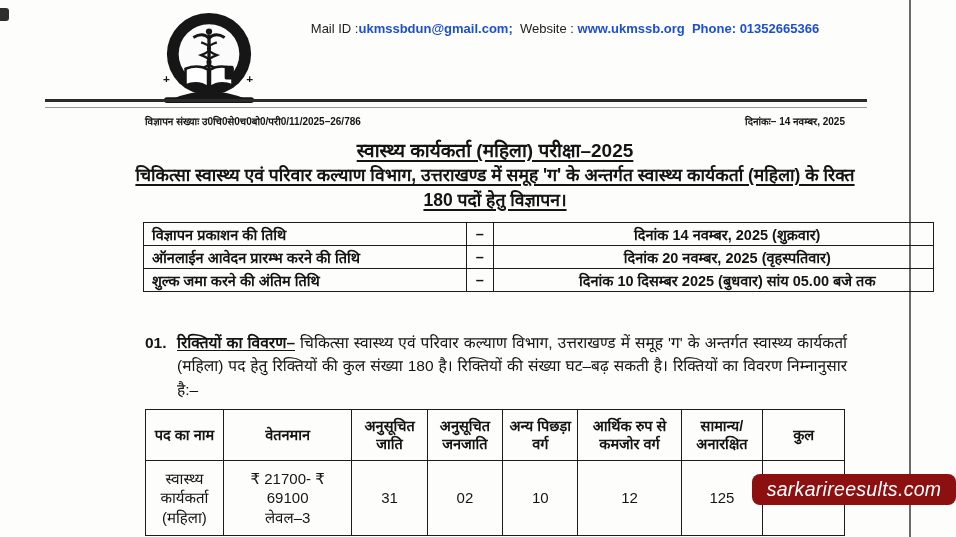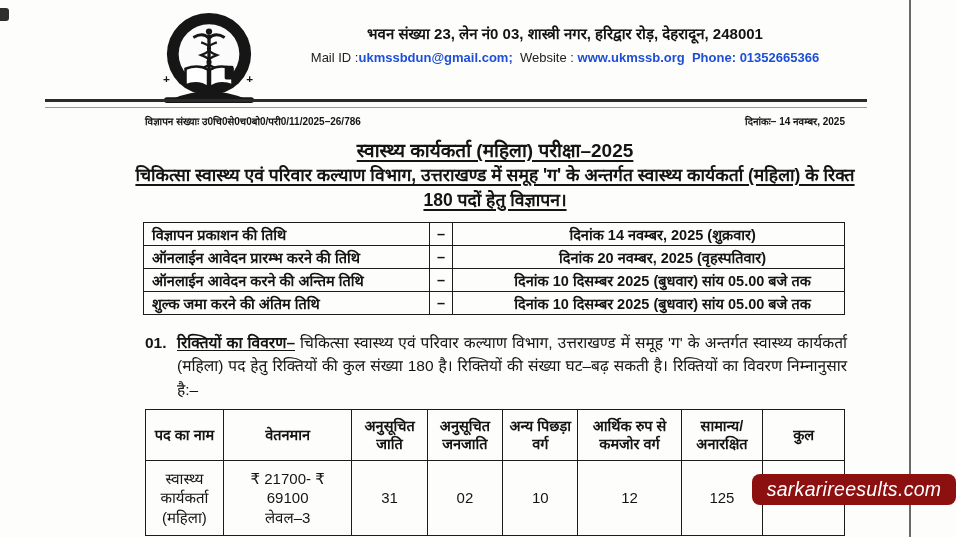--- a/index.html
+++ b/index.html
@@ -21,21 +21,21 @@
   .org-contact b{color:#1d4ed8;}
   .head-rule{position:absolute;left:45px;top:99px;width:822px;height:5px;border-top:3px solid #2b2b2b;border-bottom:1px solid #9a9a9a;}
   
   .ref-line{position:absolute;left:145px;top:114px;width:700px;display:flex;justify-content:space-between;font-size:10px;font-weight:700;}
   .exam-title{position:absolute;left:145px;top:137px;width:700px;text-align:center;font-size:19px;font-weight:700;}
   .exam-title span{text-decoration:underline;text-underline-offset:3px;text-decoration-thickness:2px;}
   .main-title{position:absolute;left:128px;top:163px;width:734px;text-align:center;font-size:17.5px;font-weight:700;line-height:1.42;}
   .main-title span{text-decoration:underline;text-underline-offset:3px;text-decoration-thickness:2px;}
   
   table{border-collapse:collapse;table-layout:fixed;}
-  .dates-table{position:absolute;left:143px;top:222px;width:702px;}
+  .dates-table{position:absolute;left:143px;top:222px;width:791px;}
   .dates-table td{border:1.7px solid #1c1c1c;height:22px;padding:0 8px;font-size:14.5px;overflow:hidden;white-space:nowrap;}
   .dates-table td.lbl{font-weight:700;width:42%;}
   .dates-table td.sep{width:3.5%;text-align:center;font-weight:700;padding:0;}
   .dates-table td.val{width:54.5%;text-align:center;font-weight:600;padding-left:36px;}
   
   .section{position:absolute;left:145px;top:331px;width:702px;font-size:15.5px;line-height:1.5;text-align:justify;}
   .section .num{position:absolute;left:0;top:0;font-weight:700;}
   .section .txt{display:block;margin-left:32px;}
   .section .heading{font-weight:700;text-decoration:underline;text-underline-offset:2px;}
   
@@ -79,21 +79,20 @@
     <path d="M52 32 Q70 38 52 45 Q70 52 54 58" stroke="#161616" stroke-width="2.4" fill="none"></path>
     <path d="M68 32 Q50 38 68 45 Q50 52 66 58" stroke="#161616" stroke-width="2.4" fill="none"></path>
 
     <path d="M36 59 Q49 54 59 60 L59 78 Q49 71 36 76 Z" fill="#ffffff" stroke="#161616" stroke-width="2.6"></path>
     <path d="M84 59 Q71 54 61 60 L61 78 Q71 71 84 76 Z" fill="#ffffff" stroke="#161616" stroke-width="2.6"></path>
     <rect x="76" y="56" width="9" height="14" rx="1.5" fill="#161616"></rect>
   </svg>
 </div>
 
 <div class="head-text">
-  <div class="org-addr">भवन संख्या 23, लेन नं0 03, शास्त्री नगर, हरिद्वार रोड़, देहरादून, 248001</div>
   <div class="org-contact">
     <span>Mail ID :</span><b>ukmssbdun@gmail.com;</b>&nbsp;
     <span>Website :</span> <b>www.ukmssb.org</b>&nbsp;
     <b>Phone:</b> <b>01352665366</b>
   </div>
 </div>
 <div class="head-rule"></div>
 
 <div class="ref-line">
   <span>विज्ञापन संख्याः उ0चि0से0च0बो0/परी0/11/2025–26/786</span>
@@ -111,25 +110,20 @@
   <tbody>
     <tr>
       <td class="lbl">विज्ञापन प्रकाशन की तिथि</td>
       <td class="sep">–</td>
       <td class="val">दिनांक 14 नवम्बर, 2025 (शुक्रवार)</td>
     </tr>
     <tr>
       <td class="lbl">ऑनलाईन आवेदन प्रारम्भ करने की तिथि</td>
       <td class="sep">–</td>
       <td class="val">दिनांक 20 नवम्बर, 2025 (वृहस्पतिवार)</td>
-    </tr>
-    <tr>
-      <td class="lbl">ऑनलाईन आवेदन करने की अन्तिम तिथि</td>
-      <td class="sep">–</td>
-      <td class="val">दिनांक 10 दिसम्बर 2025 (बुधवार)  सांय 05.00 बजे तक</td>
     </tr>
     <tr>
       <td class="lbl">शुल्क जमा करने की अंतिम तिथि</td>
       <td class="sep">–</td>
       <td class="val">दिनांक 10 दिसम्बर 2025 (बुधवार)  सांय 05.00 बजे तक</td>
     </tr>
   </tbody>
 </table>
 
 <div class="section">

